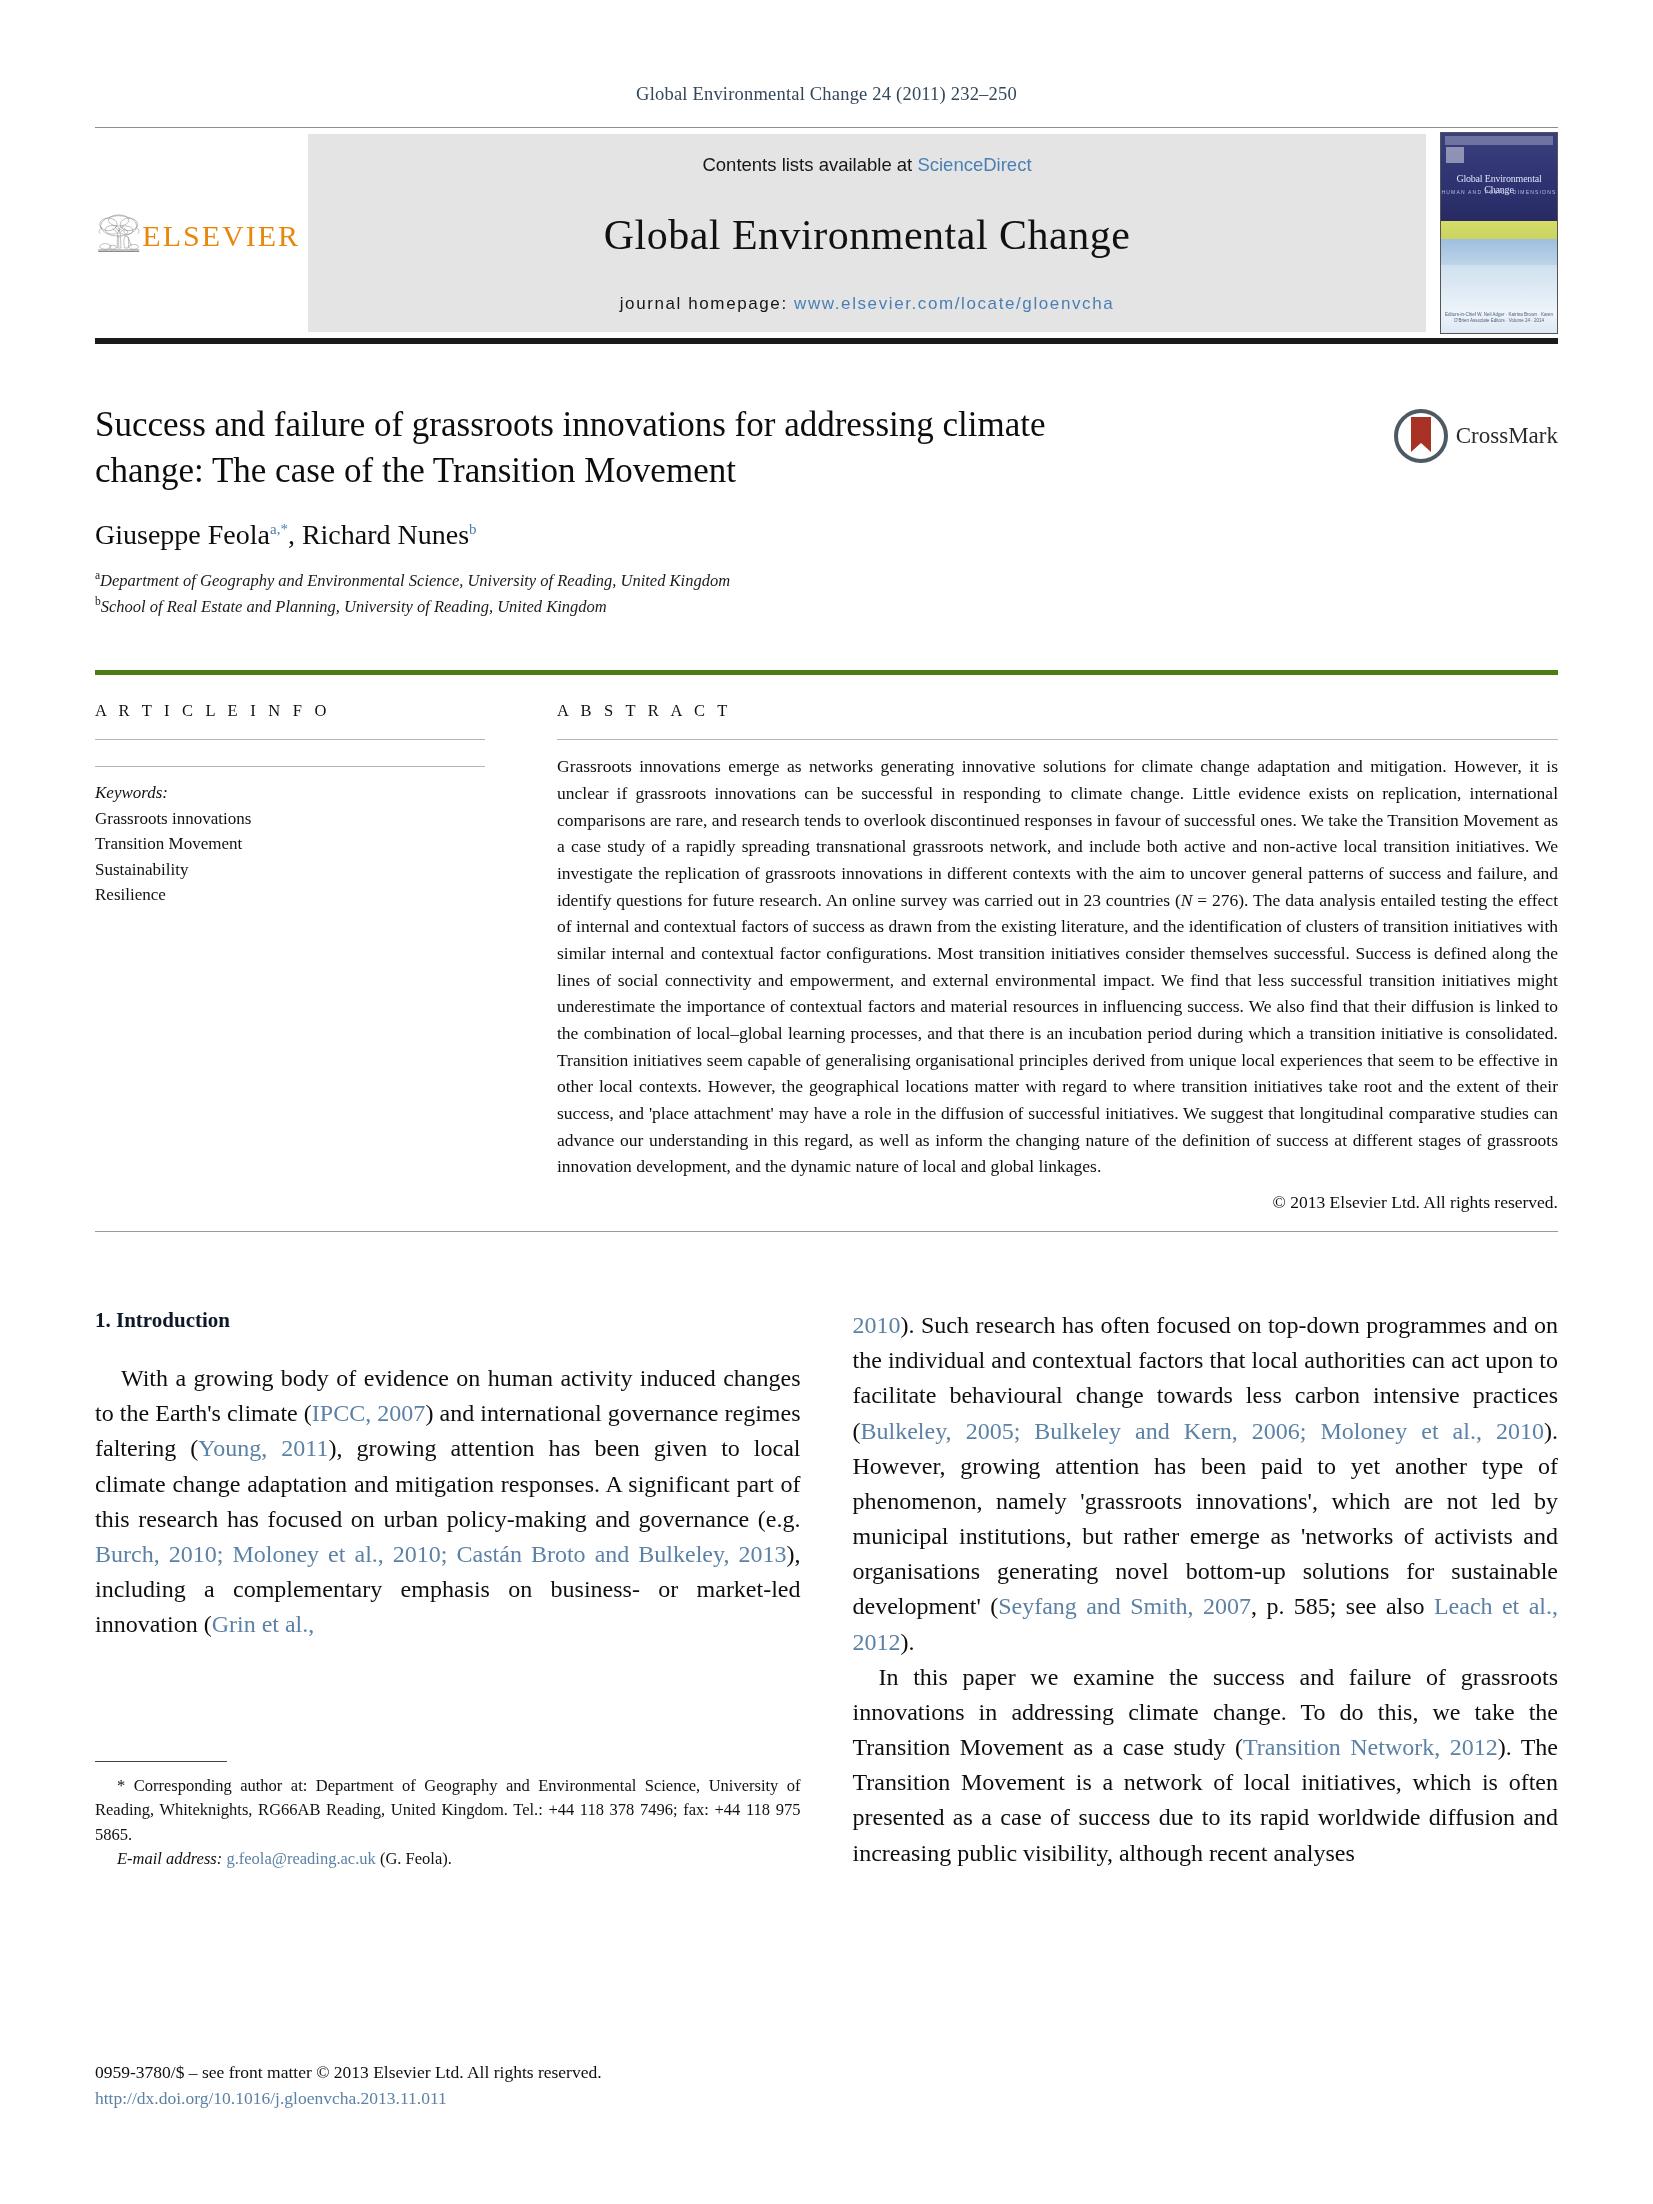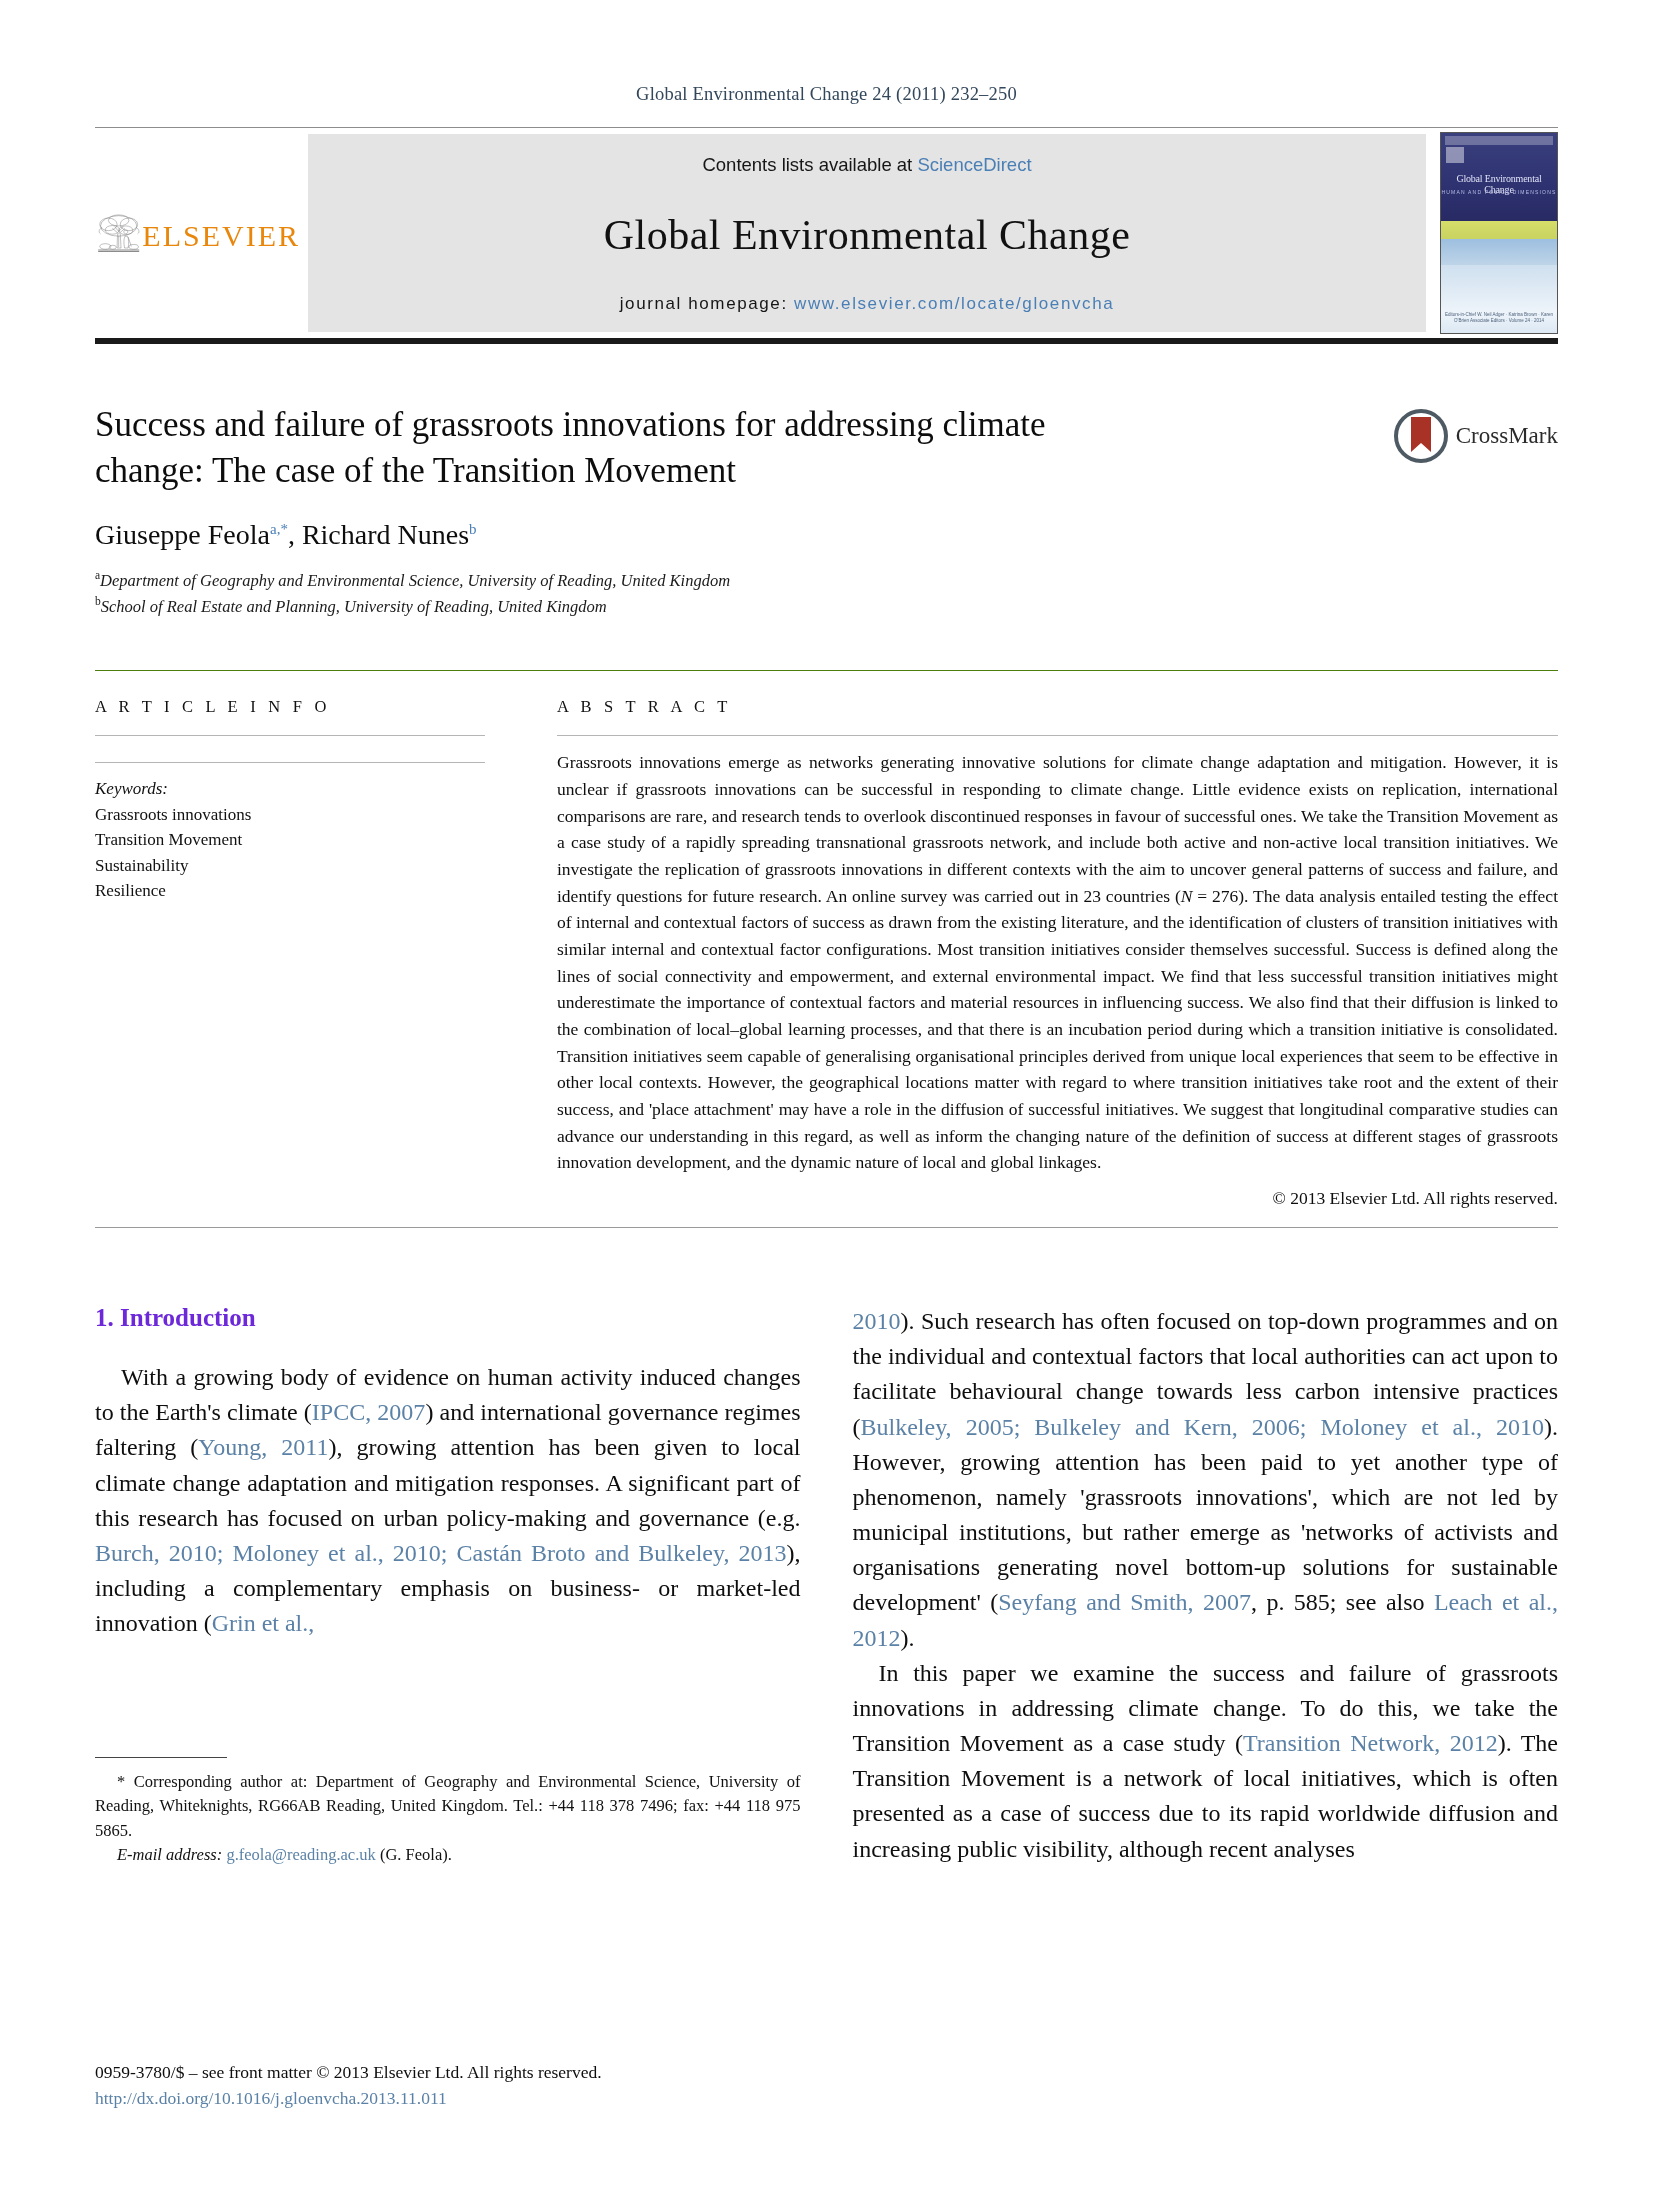--- a/index.html
+++ b/index.html
@@ -209,21 +209,21 @@
     font-style: italic;
     font-size: 16.5px;
     line-height: 1.52;
     color: #1a1a1a;
   }
   .affil sup { font-style: normal; font-size: 11.5px; vertical-align: super; }
 
   
   .info-abstract {
     margin-top: 52px;
-    border-top: 1px solid #4d7c0f;
+    border-top: 5px solid #4d7c0f;
     padding-top: 26px;
     display: flex;
     gap: 72px;
   }
   .col-info { flex: 0 0 390px; }
   .col-abstract { flex: 1 1 auto; }
 
   .sec-label {
     font-family: "Liberation Serif", serif;
     font-size: 16.5px;
@@ -266,23 +266,23 @@
   
   .body-cols {
     margin-top: 76px;
     display: flex;
     gap: 52px;
     position: relative;
   }
   .bcol { flex: 1 1 0; min-width: 0; position: relative; }
   .h1 {
     font-family: "Liberation Serif", serif;
-    font-size: 25px;
+    font-size: 21px;
     font-weight: bold;
-    color: #6d28d9;
+    color: #0f172a;
     margin-bottom: 28px;
   }
   .para {
     font-family: "Liberation Serif", serif;
     font-size: 24px;
     line-height: 1.465;
     text-align: justify;
     color: #0e0e0e;
   }
   .para.indent { text-indent: 26px; }

